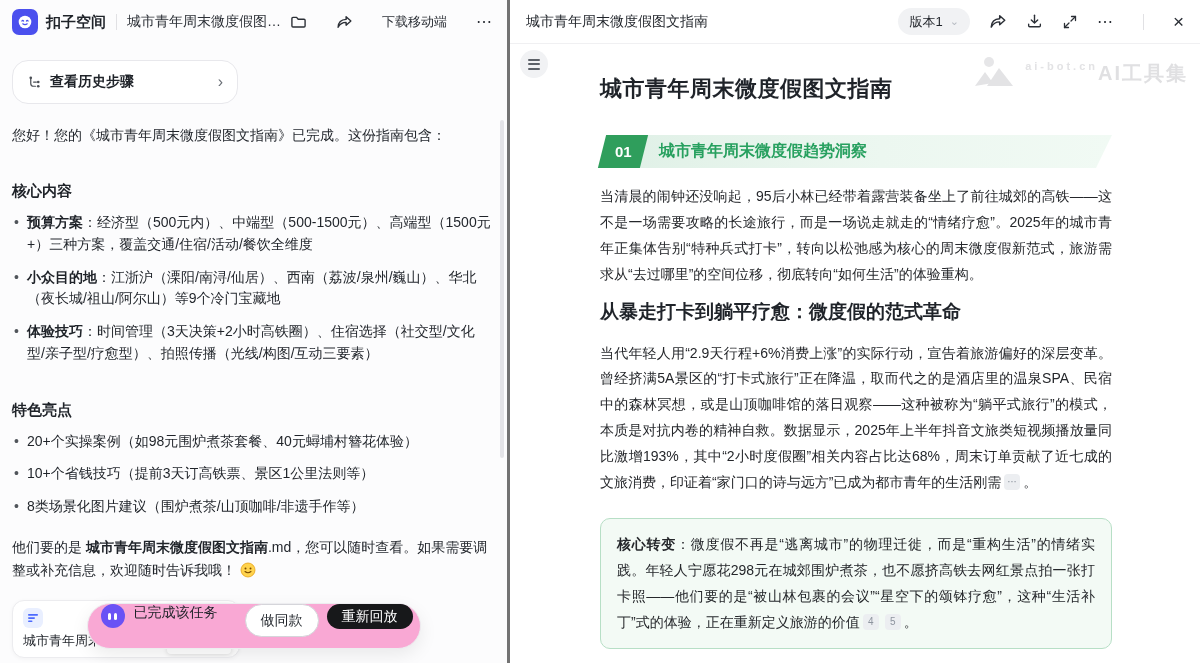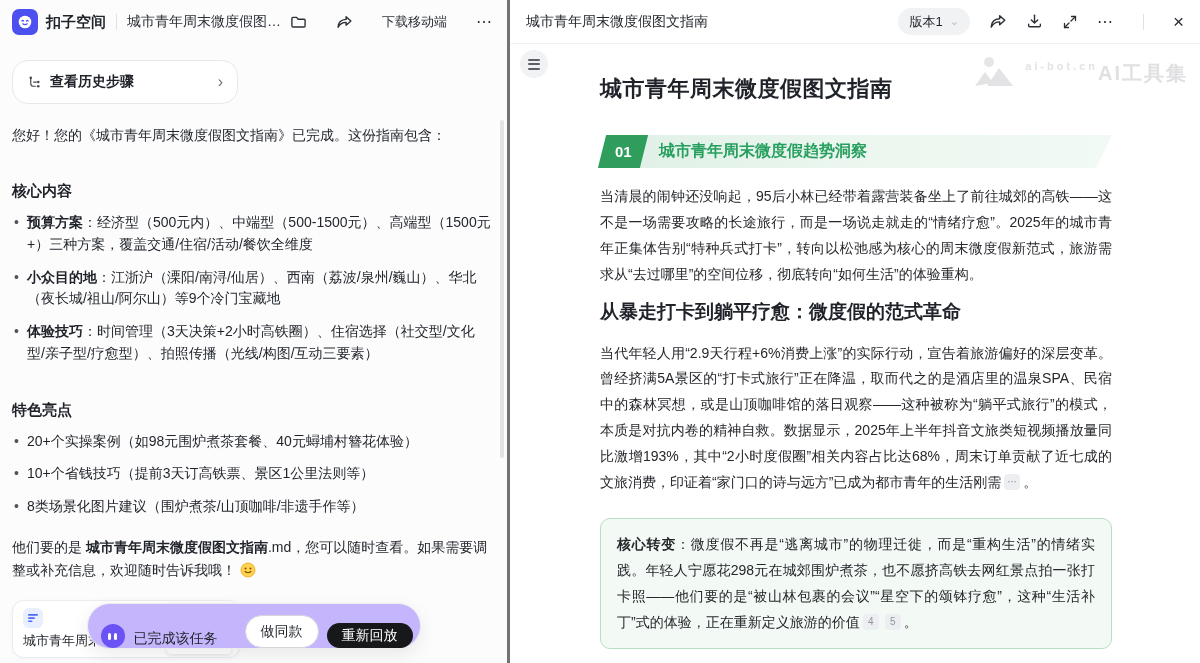--- a/index.html
+++ b/index.html
@@ -44,21 +44,21 @@
   .fc-left{display:flex;flex-direction:column;justify-content:space-between;height:100%;flex:1;min-width:0;}
   .fc-icon{width:20px;height:20px;border-radius:6px;background:#e9efff;display:flex;align-items:center;justify-content:center;}
   .fc-name{font-size:13px;color:#1f2329;white-space:nowrap;overflow:hidden;}
   .fc-thumb{width:64px;height:50px;background:#fff;border-radius:4px;box-shadow:0 1px 5px rgba(0,0,0,.13);padding:7px 8px;display:flex;flex-direction:column;gap:4px;flex-shrink:0;margin-left:6px;}
   .fc-thumb .tl{height:3px;border-radius:2px;background:#e6ddd5;}
   .fc-thumb .tl.w1{width:34px;}.fc-thumb .tl.w2{width:40px;}.fc-thumb .tl.w3{width:30px;}
   .fc-thumb .tb{height:15px;border-radius:2px;background:#e6ddd5;width:46px;margin-top:1px;}
 
   .left-scrollbar{position:absolute;right:3px;top:120px;width:4px;height:338px;border-radius:2px;background:#e4e4e8;}
 
-  .footer-bar{position:absolute;left:50%;transform:translateX(-50%);bottom:14px;width:334px;height:46px;background:#c4b5fd;border:1px solid #ededf0;border-radius:26px;box-shadow:0 6px 18px rgba(0,0,0,.08);display:flex;align-items:flex-end;padding:0 7px 0 13px;}
+  .footer-bar{position:absolute;left:50%;transform:translateX(-50%);bottom:14px;width:334px;height:46px;background:#f9a8d4;border:1px solid #ededf0;border-radius:26px;box-shadow:0 6px 18px rgba(0,0,0,.08);display:flex;align-items:flex-start;padding:0 7px 0 13px;}
   .avatar{width:24px;height:24px;border-radius:50%;background:var(--avatar-purple);display:flex;align-items:center;justify-content:center;gap:3px;flex-shrink:0;}
   .avatar i{display:block;width:3px;height:7px;border-radius:2px;background:#fff;}
   .fb-status{margin-left:9px;font-size:14px;color:#1f2329;}
   .fb-spacer{flex:1;}
   .btn-same{height:33px;padding:0 15px;border-radius:17px;border:1px solid #d5d5da;background:#fff;font-size:14px;color:#1f2329;cursor:pointer;font-family:inherit;}
   .btn-replay{height:25px;padding:0 15px;border-radius:17px;border:none;background:var(--dark-button);color:#fff;font-size:14px;cursor:pointer;margin-left:8px;font-family:inherit;}
 
   
   .right-panel{flex:1;height:663px;display:flex;flex-direction:column;background:#fff;min-width:0;}
   .r-header{height:44px;border-bottom:1px solid #f0f0f2;display:flex;align-items:center;padding:0 16px;flex-shrink:0;}

